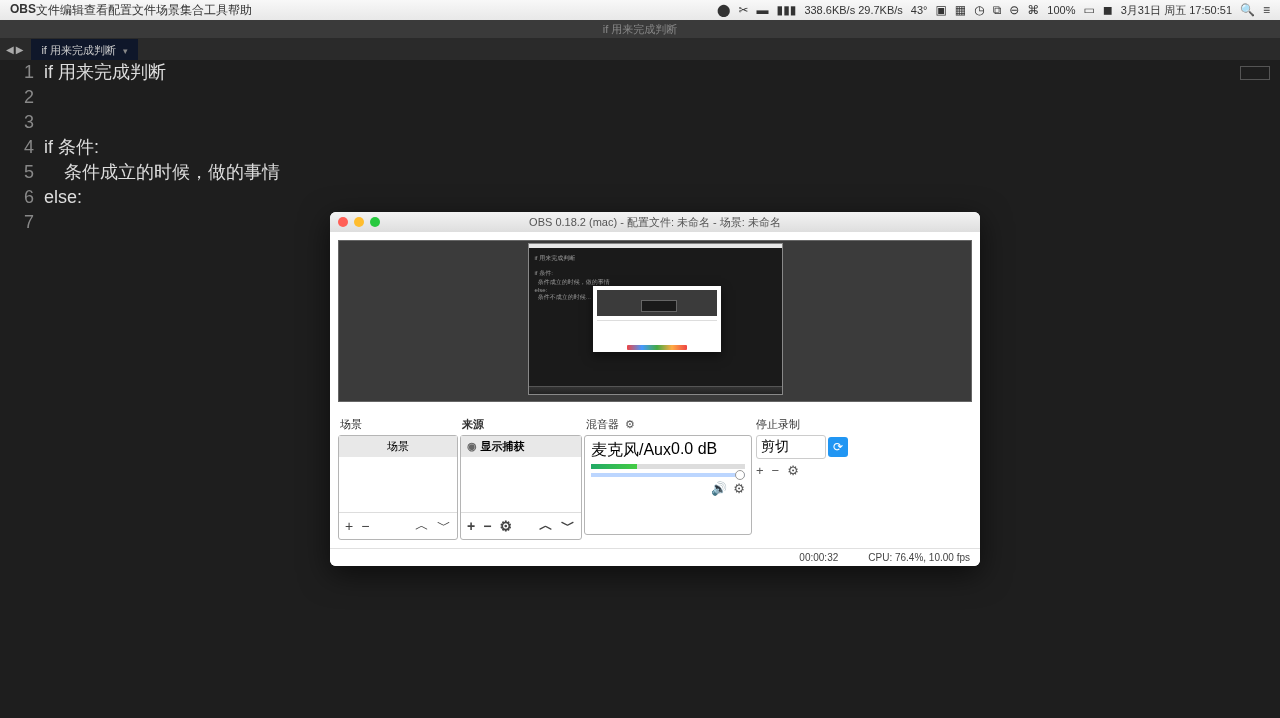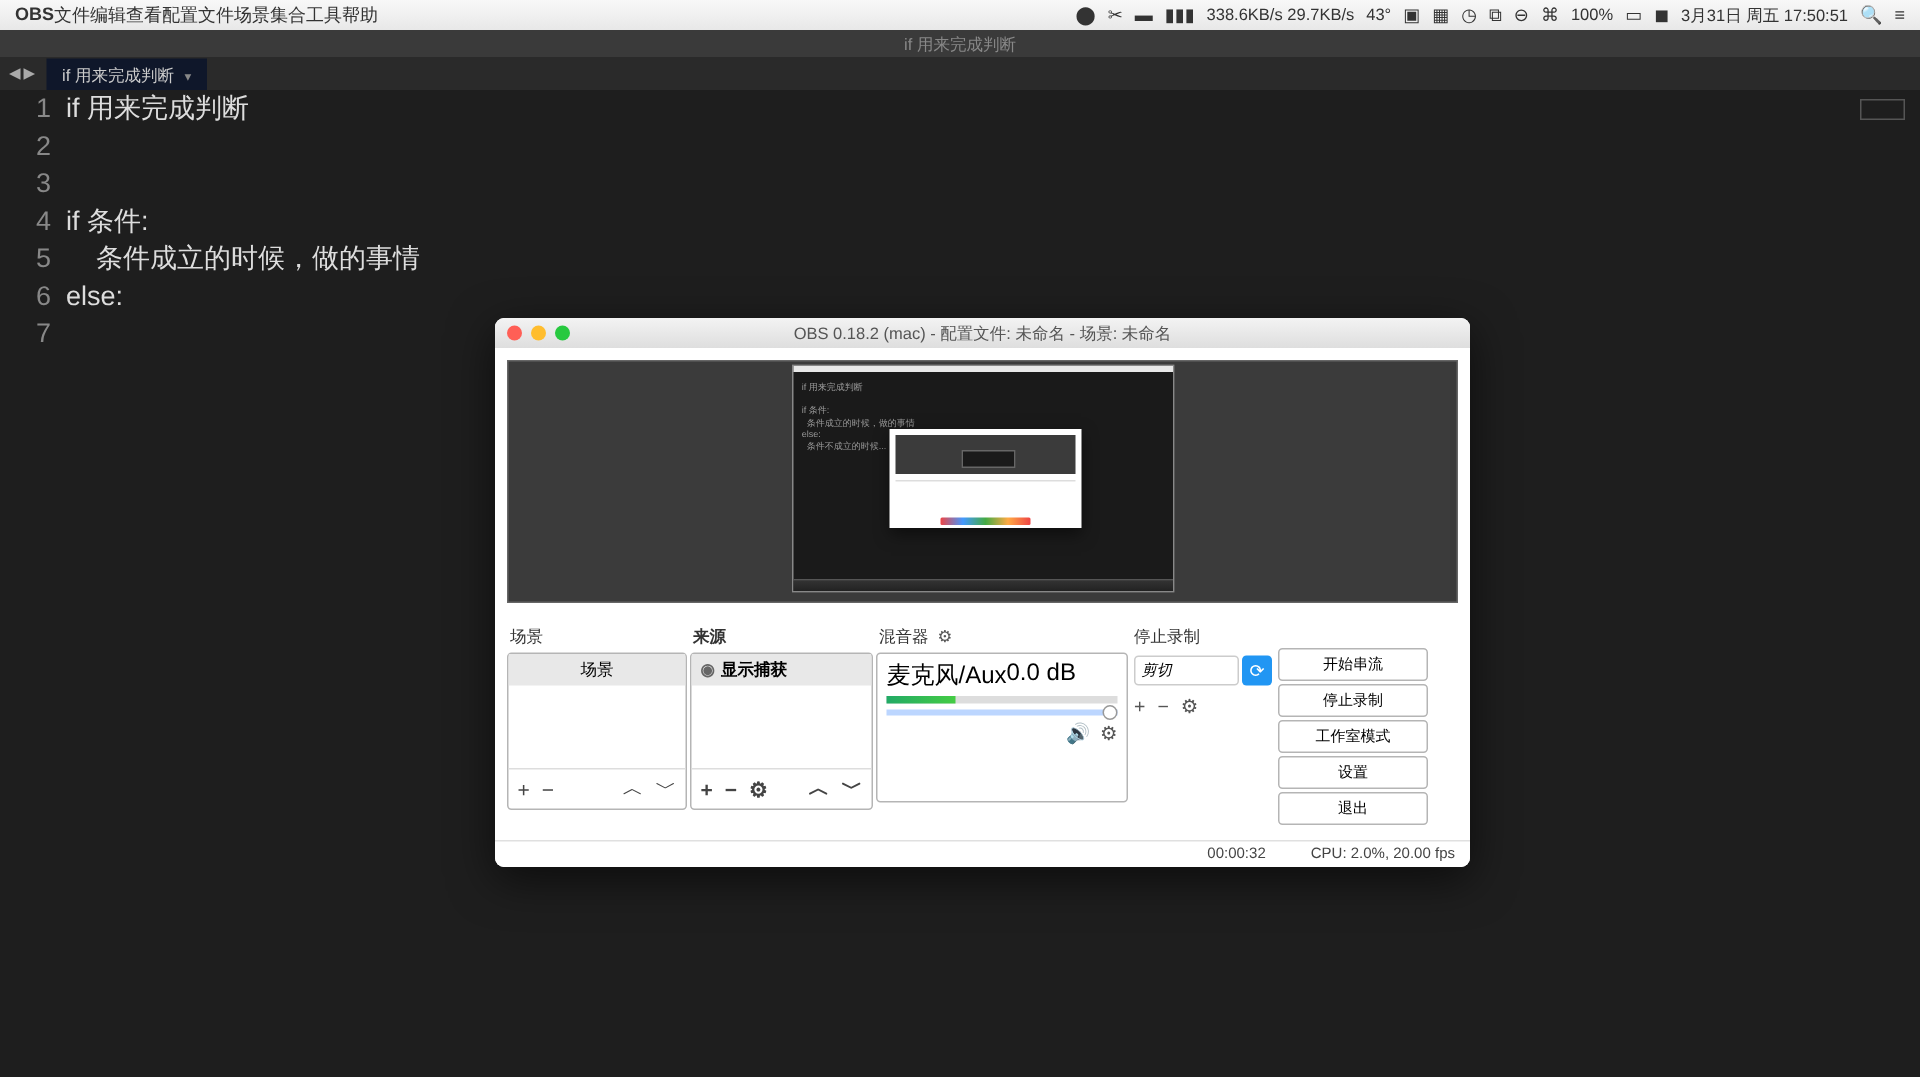--- a/index.html
+++ b/index.html
@@ -68,21 +68,21 @@
 
 .mixer-channel { padding: 4px 6px; }
 .mixer-top { display: flex; justify-content: flex-start; font-size: 16px; }
 .meter-track { height: 5px; background: #ddd; margin: 3px 0; position: relative; }
 .meter-fill { position: absolute; left: 0; top: 0; bottom: 0; width: 30%; background: linear-gradient(90deg,#2a6,#4c4); }
 .slider-track { height: 4px; background: #bcd6ff; margin: 4px 0; position: relative; }
 .slider-knob { position: absolute; right: 0; top: -3px; width: 10px; height: 10px; background: #fff; border: 1px solid #999; border-radius: 50%; }
 .mixer-btns { display: flex; gap: 6px; justify-content: flex-end; font-size: 13px; color: #555; }
 
 .trans-row { display: flex; align-items: center; padding: 2px; height: 24px; }
-.trans-select { flex: 1; border: 1px solid #ccc; border-radius: 3px; padding: 2px 4px; font-size: 10px; background: #fff; font-style: italic; }
+.trans-select { flex: 1; border: 1px solid #ccc; border-radius: 3px; padding: 2px 4px; font-size: 14px; background: #fff; }
 .trans-blue { width: 20px; height: 20px; background: #2196f3; border-radius: 3px; margin-left: 2px; display: flex; align-items: center; justify-content: center; color: #fff; font-size: 12px; }
 .trans-btns { display: flex; gap: 8px; padding: 4px 2px; font-size: 13px; color: #555; align-items: center; }
 
 .ctrl-btn { display: block; border: 1px solid #b5b5b5; background: #fff; border-radius: 3px; padding: 3px 4px; font-size: 10px; text-align: center; margin-bottom: 2px; cursor: pointer; }
 
 .statusbar { background: #fff; padding: 3px 10px; font-size: 10px; color: #444; display: flex; justify-content: flex-end; gap: 30px; border-top: 1px solid #e0e0e0; }
 
 </style>
 </head>
 <body>
@@ -258,27 +258,19 @@
         <div class="trans-select">剪切</div>
         <div class="trans-blue">⟳</div>
       </div>
       <div class="trans-btns">
         <span>+</span>
         <span>−</span>
         <span>⚙</span>
       </div>
     </div>
 
-    <div class="panel p-ctrl">
-      <div class="panel-header">&nbsp;</div>
-      <div class="ctrl-btn">开始串流</div>
-      <div class="ctrl-btn">停止录制</div>
-      <div class="ctrl-btn">工作室模式</div>
-      <div class="ctrl-btn">设置</div>
-      <div class="ctrl-btn">退出</div>
-    </div>
   </div>
 
   <div class="statusbar">
     <span>00:00:32</span>
-    <span>CPU: 2.0%, 20.00 fps</span>
+    <span>CPU: 76.4%, 10.00 fps</span>
   </div>
 </div>
 
 </body></html>

